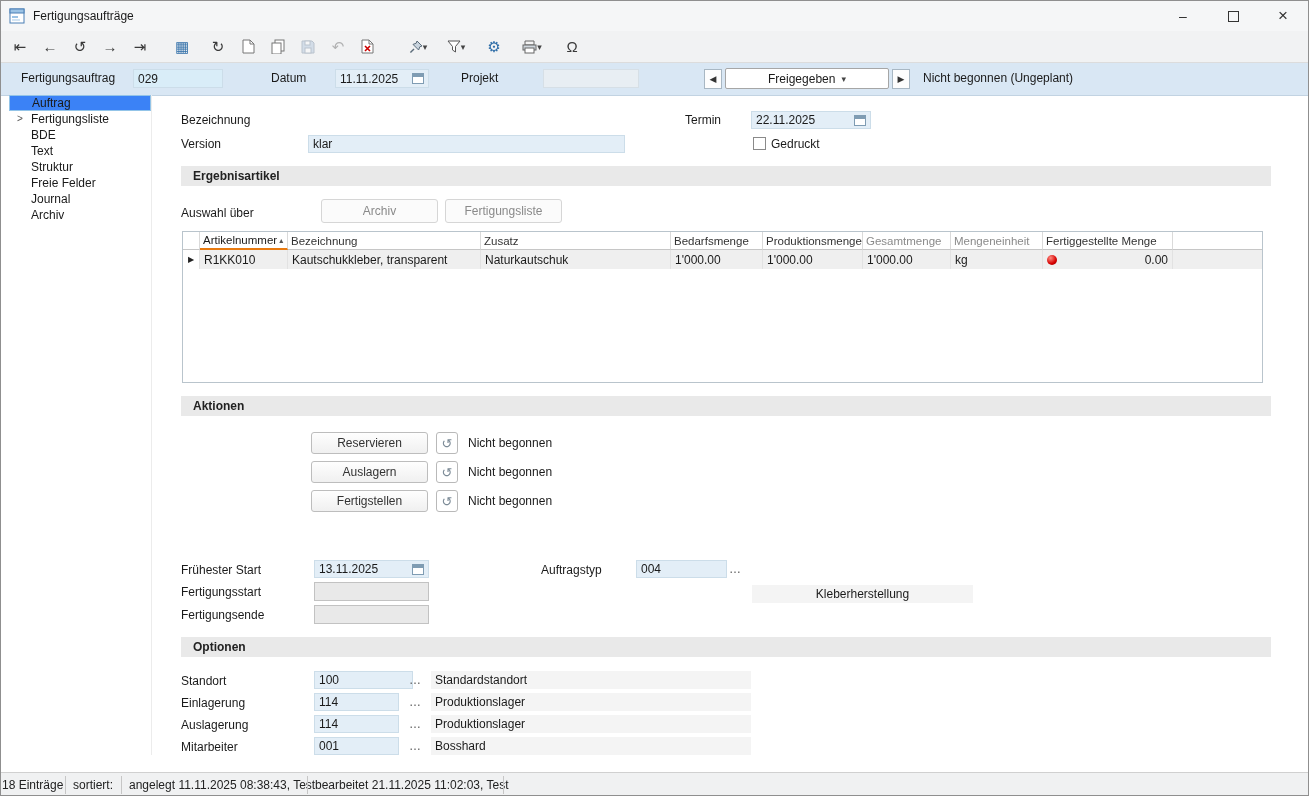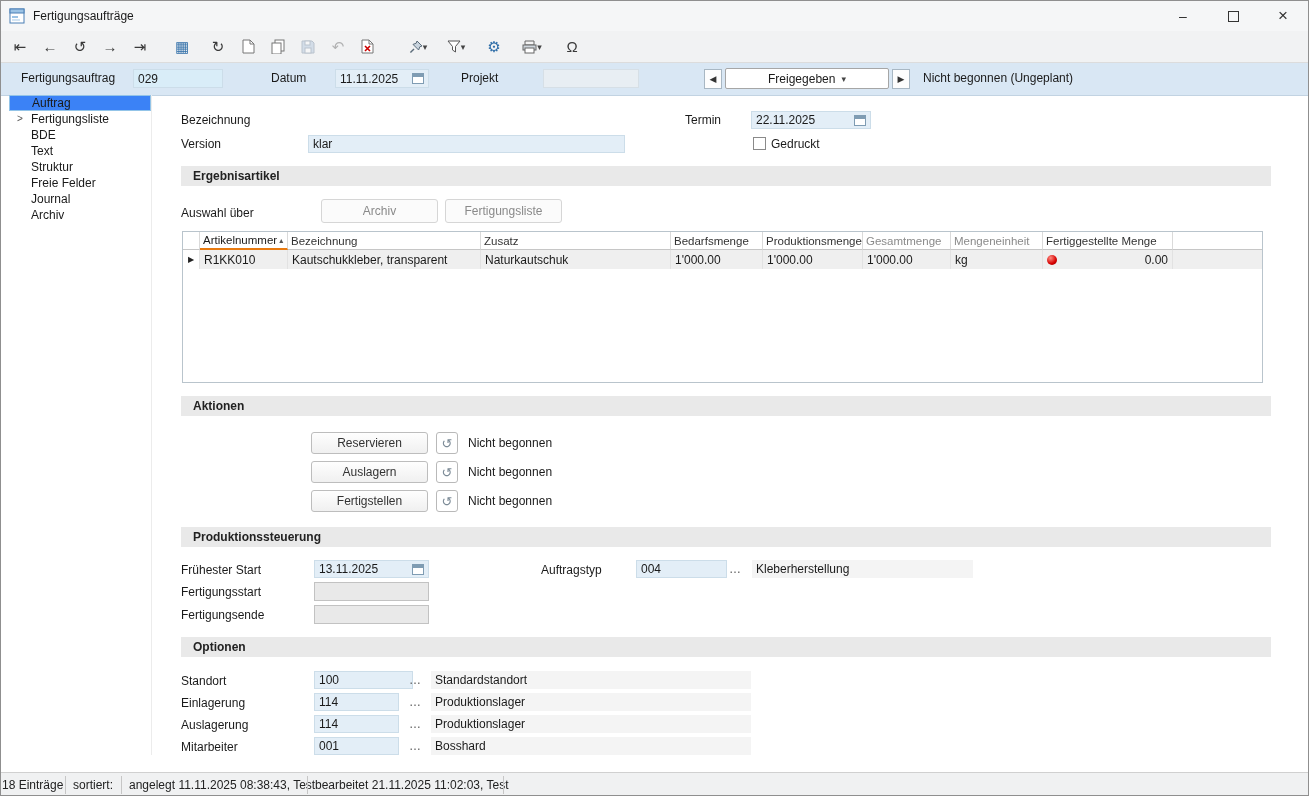--- a/index.html
+++ b/index.html
@@ -329,36 +329,33 @@
   <span class="lbl abs" style="left:467px;top:463px;text-align:left;">Nicht begonnen</span>
 
   <div class="btn" style="left:310px;top:489px;width:117px;height:22px;">
       <span>Fertigstellen</span>
     </div>
   <div class="ubtn" style="left:435px;top:489px;">
       <span>↺</span>
     </div>
   <span class="lbl abs" style="left:467px;top:492px;text-align:left;">Nicht begonnen</span>
 
-  <div class="secbar" style="top:526px;">
-      <span>Produktionssteuerung</span>
-    </div>
 
   <span class="lbl abs" style="left:180px;top:561px;width:127px;">Frühester Start</span>
   <div class="fld" style="left:313px;top:559px;width:115px;height:18px;">
       <span>13.11.2025</span>
       <span class="cal"></span>
     </div>
 
   <span class="lbl abs" style="left:540px;top:561px;width:88px;">Auftragstyp</span>
   <div class="fld" style="left:635px;top:559px;width:91px;height:18px;">
       <span>004</span>
     </div>
   <span class="dots" style="left:728px;top:560px;">…</span>
-  <div class="ro" style="left:751px;top:559px;width:221px;height:18px;">
+  <div class="ro" style="left:751px;top:584px;width:221px;height:18px;justify-content:center;">
       <span>Kleberherstellung</span>
     </div>
 
   <span class="lbl abs" style="left:180px;top:583px;width:127px;">Fertigungsstart</span>
   <div class="dis" style="left:313px;top:581px;width:115px;height:19px;"></div>
 
   <span class="lbl abs" style="left:180px;top:606px;width:127px;">Fertigungsende</span>
   <div class="dis" style="left:313px;top:604px;width:115px;height:19px;"></div>
 
   <div class="secbar" style="top:636px;">

